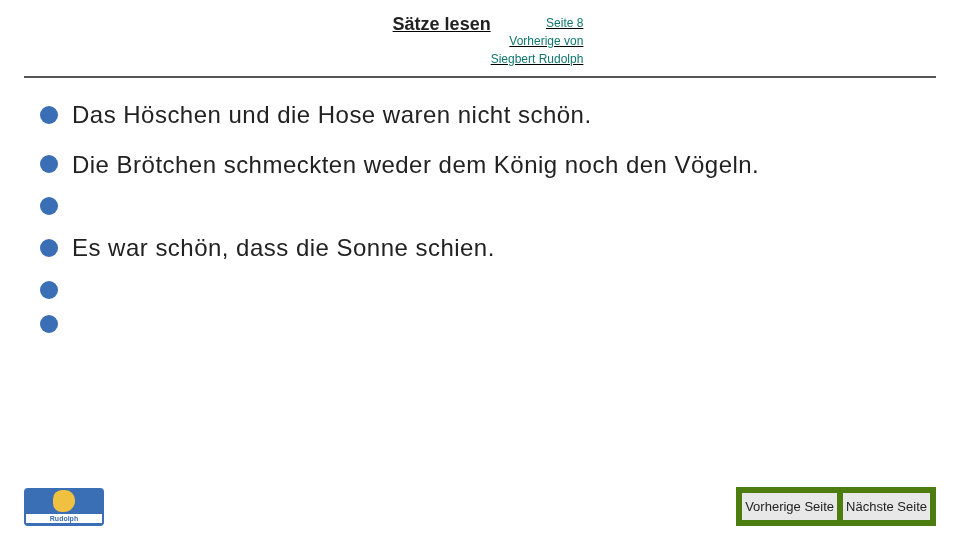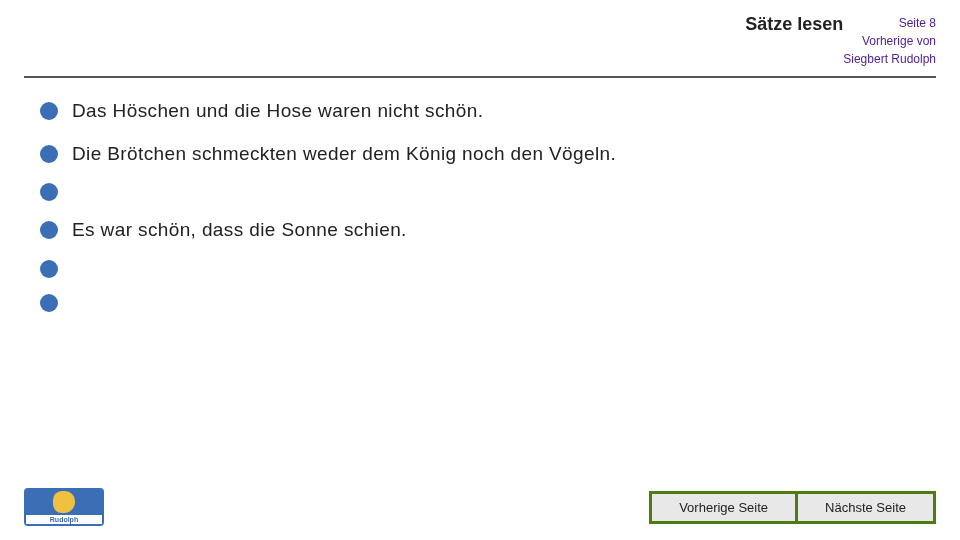--- a/index.html
+++ b/index.html
@@ -8,35 +8,36 @@
       width: 960px;
       height: 540px;
       background: #ffffff;
       font-family: Arial, sans-serif;
       overflow: hidden;
       position: relative;
     }
 
     .header {
       display: flex;
-      justify-content: flex-end;
+      justify-content: center;
       align-items: flex-start;
       padding: 14px 24px 8px 40px;
+      text-decoration: underline;
     }
 
     .header-title {
       font-size: 18px;
       font-weight: bold;
       color: #222;
     }
 
     .header-meta {
       text-align: right;
       font-size: 12px;
-      color: #4c1d95;
+      color: #0f766e;
       line-height: 1.5;
     }
 
     .divider {
       border: none;
       border-top: 2px solid #555;
       margin: 0 24px;
     }
 
     .content {
@@ -62,21 +63,21 @@
       display: inline-block;
       width: 18px;
       height: 18px;
       border-radius: 50%;
       background: #3a6eb5;
       margin-right: 14px;
       flex-shrink: 0;
     }
 
     .sentence-text {
-      font-size: 19px;
+      font-size: 24px;
       letter-spacing: 0.02em;
     }
 
     .footer {
       position: absolute;
       bottom: 14px;
       left: 0;
       right: 0;
       display: flex;
       justify-content: space-between;
@@ -127,22 +128,22 @@
       padding: 1px 0;
     }
 
     .footer-buttons {
       display: flex;
       gap: 0;
     }
 
     .nav-button {
       background: #e8e8e8;
-      border: 3px solid #4d7c0f;
-      padding: 6px 27px;
+      border: 6px solid #4d7c0f;
+      padding: 6px 3px;
       font-size: 13px;
       color: #222;
       cursor: pointer;
       font-family: Arial, sans-serif;
     }
 
     .nav-button:first-child {
       border-right: none;
     }
   </style>

